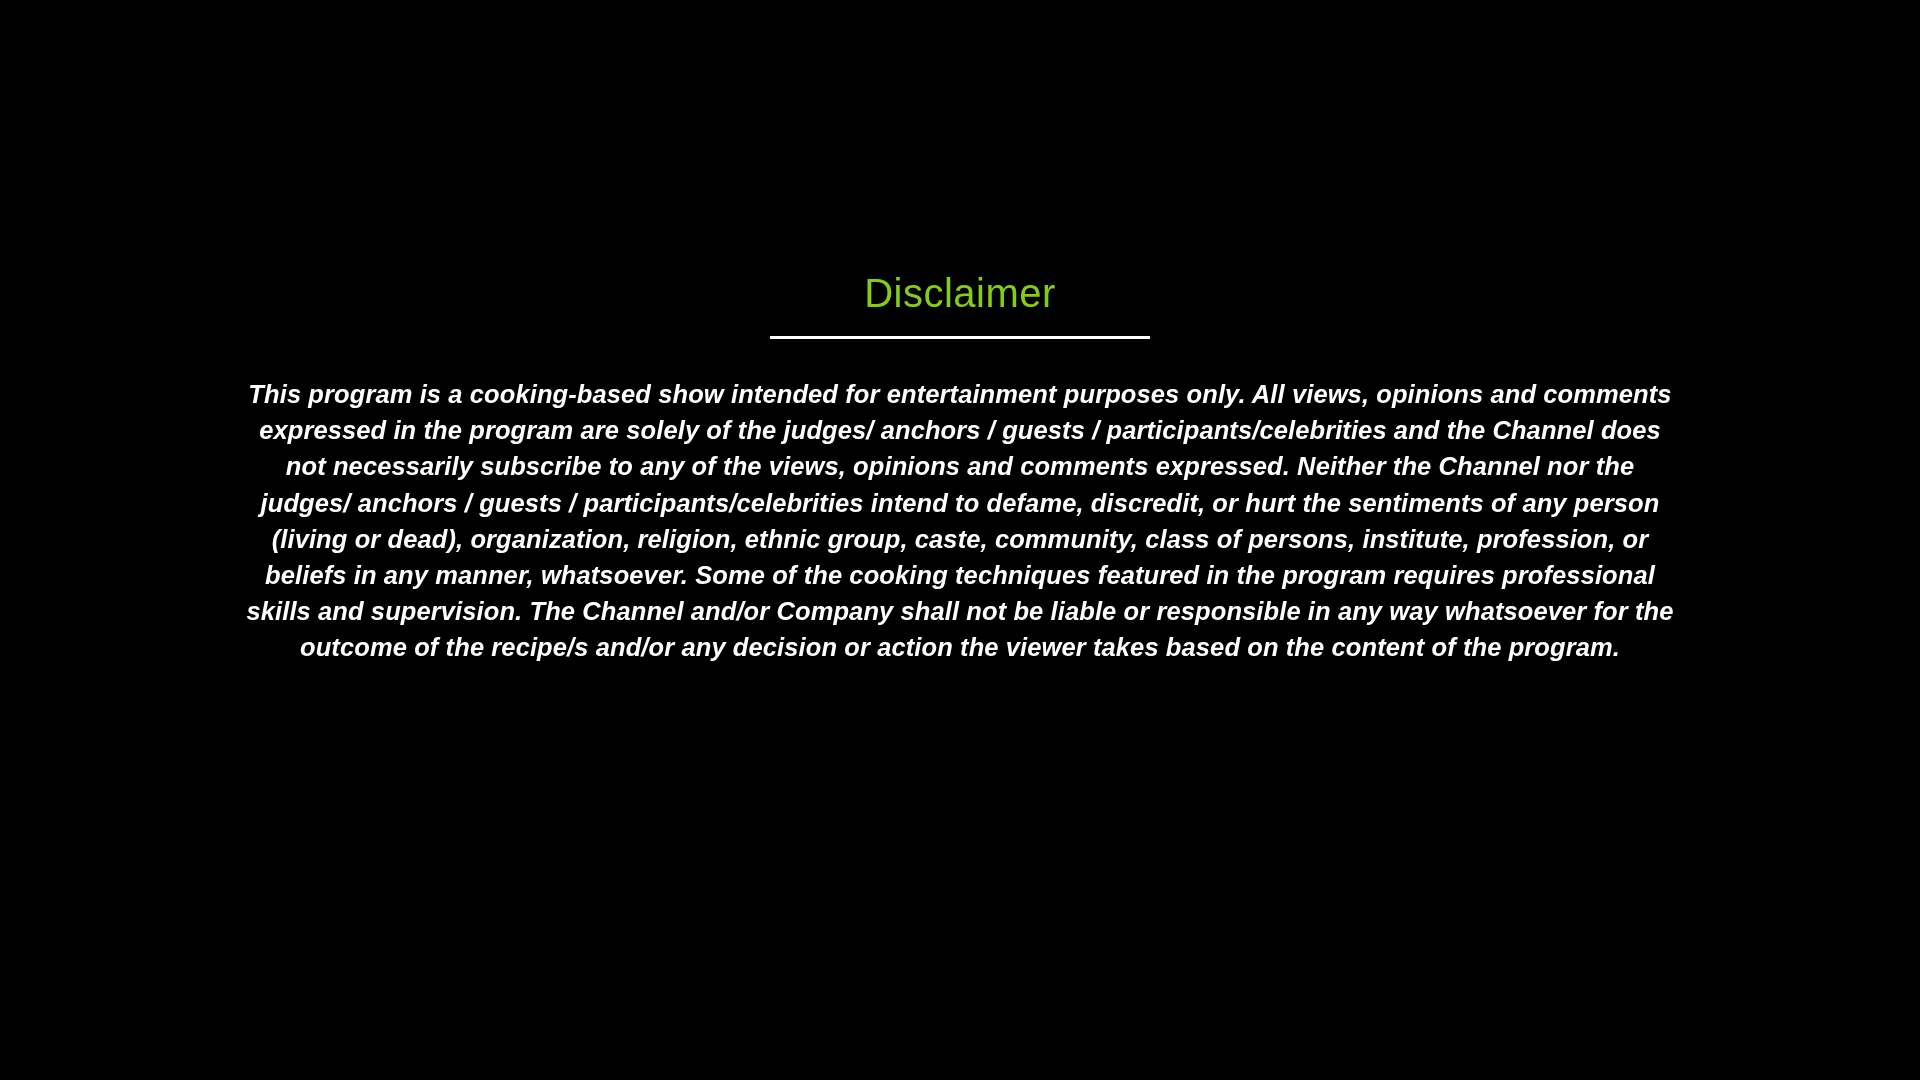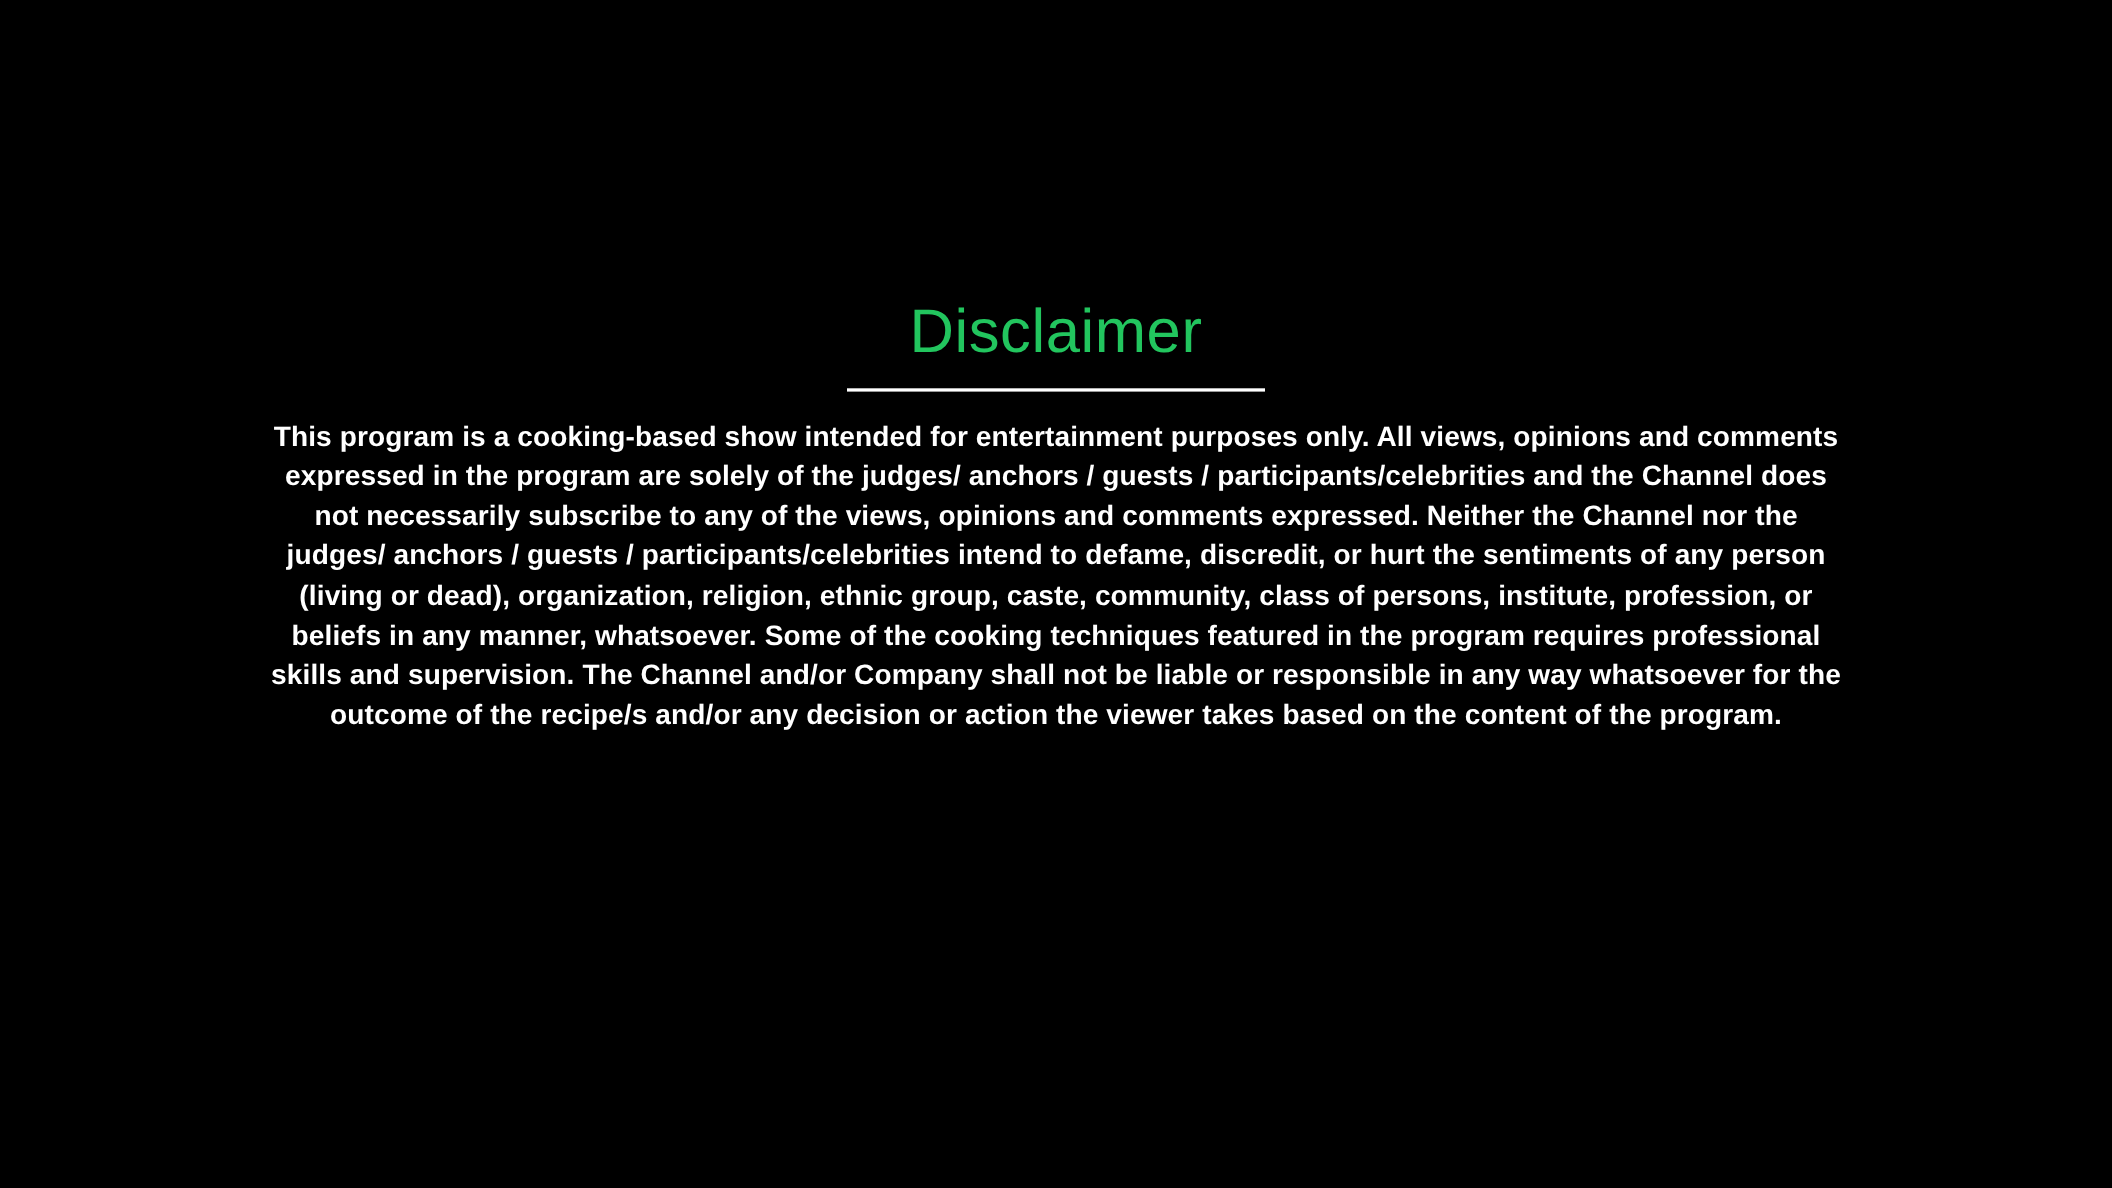--- a/index.html
+++ b/index.html
@@ -22,43 +22,44 @@
   }
   .disclaimer-block {
     position: absolute;
     left: 50%;
     top: 272px;
     transform: translateX(-50%);
     width: 1460px;
     text-align: center;
   }
   .disclaimer-title {
-    font-size: 56px;
+    font-size: 40px;
     font-weight: 400;
     line-height: 1.05;
     letter-spacing: 0.5px;
-    color: #22c55e;
+    color: #84cc16;
     margin: 0;
     padding: 0;
   }
   .title-rule {
     width: 380px;
     height: 3px;
     background: #ffffff;
     margin: 22px auto 0 auto;
   }
   .disclaimer-body {
-    margin: 23px auto 0 auto;
+    margin: 37px auto 0 auto;
     width: 1440px;
     font-size: 25.5px;
     font-weight: 700;
     line-height: 1.42;
     letter-spacing: 0.1px;
     color: #ffffff;
     text-align: center;
+    font-style: italic;
   }
 </style>
 </head>
 <body>
 
 <div class="screen">
   <div class="disclaimer-block">
     <h1 class="disclaimer-title">Disclaimer</h1>
     <div class="title-rule"></div>
     <p class="disclaimer-body">This program is a cooking-based show intended for entertainment purposes only. All views, opinions and comments expressed in the program are solely of the judges/ anchors / guests / participants/celebrities and the Channel does not necessarily subscribe to any of the views, opinions and comments expressed. Neither the Channel nor the judges/ anchors / guests / participants/celebrities intend to defame, discredit, or hurt the sentiments of any person (living or dead), organization, religion, ethnic group, caste, community, class of persons, institute, profession, or beliefs in any manner, whatsoever. Some of the cooking techniques featured in the program requires professional skills and supervision. The Channel and/or Company shall not be liable or responsible in any way whatsoever for the outcome of the recipe/s and/or any decision or action the viewer takes based on the content of the program.</p>

